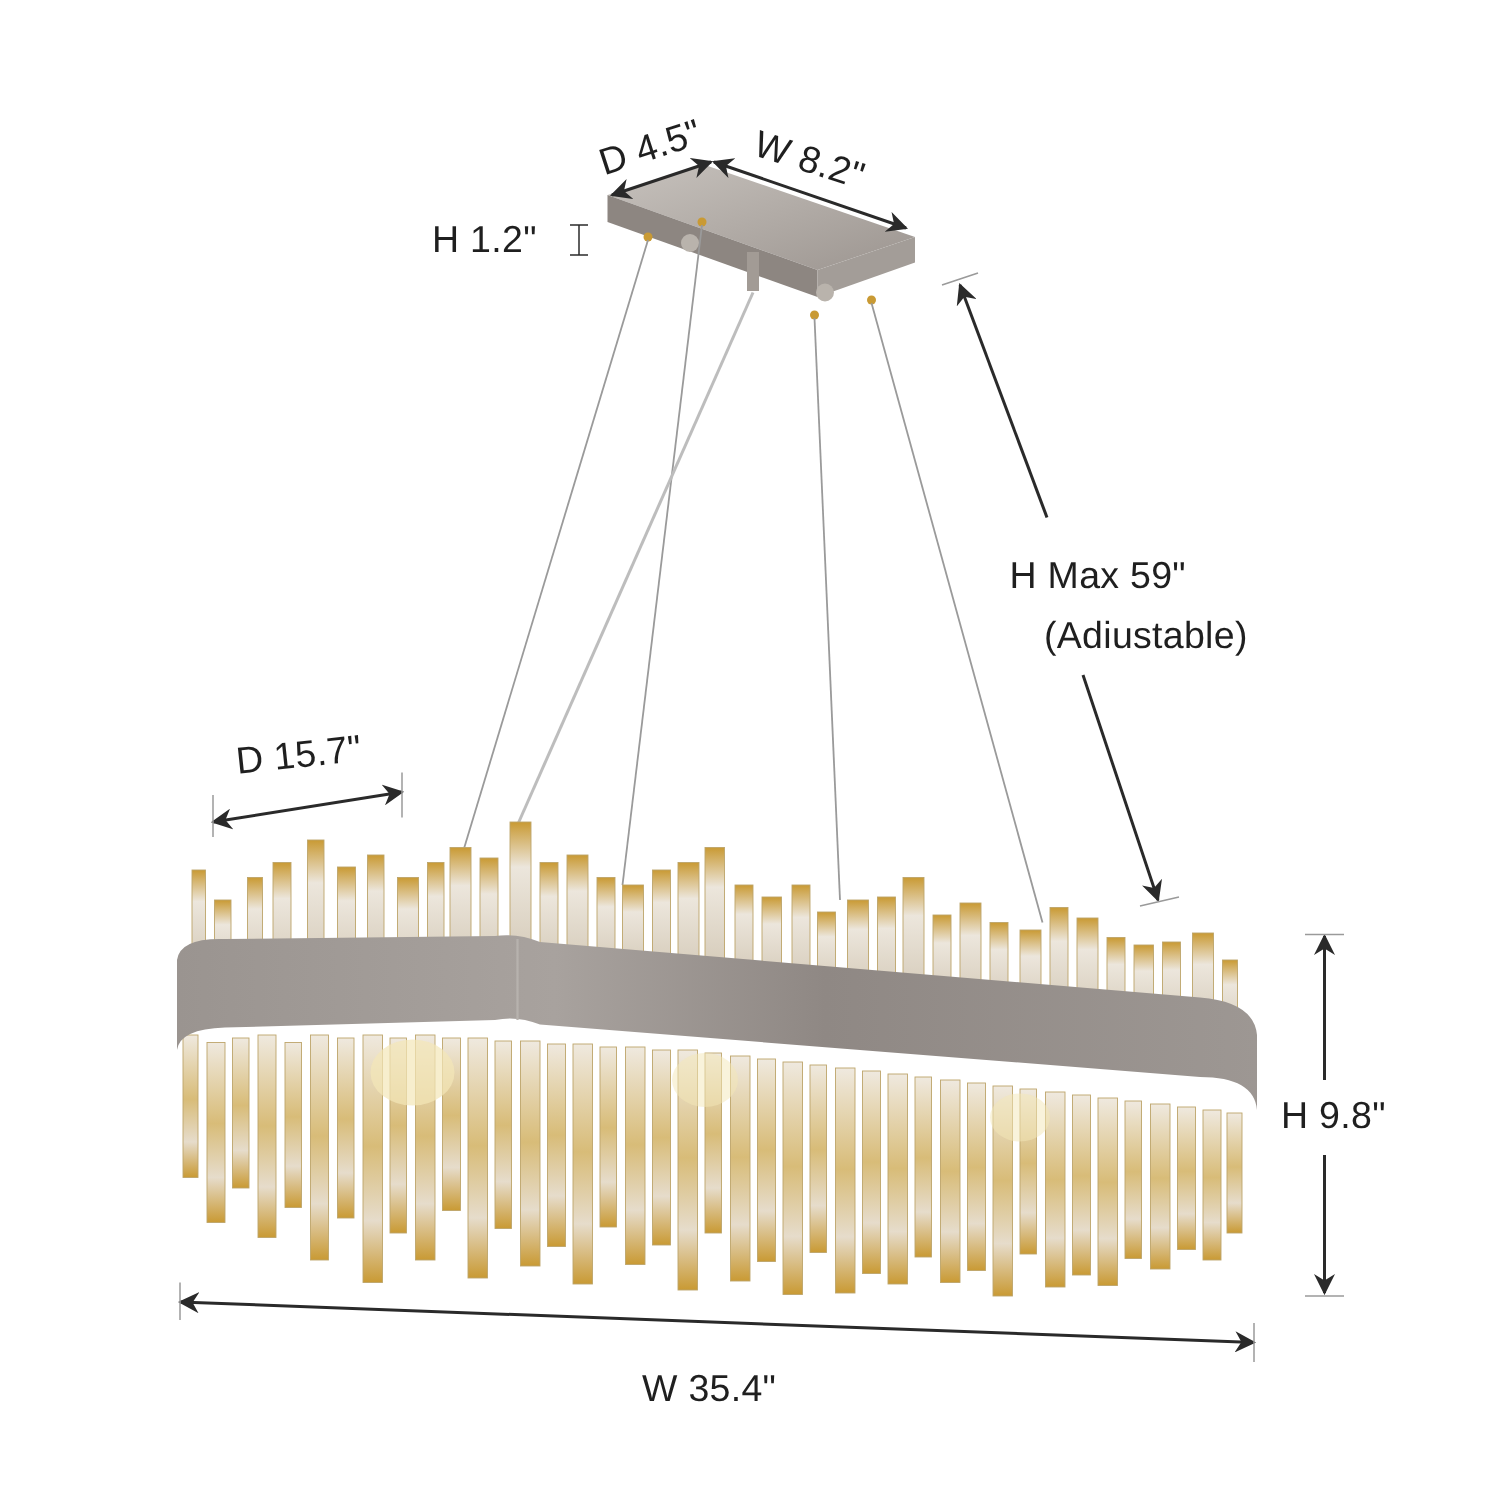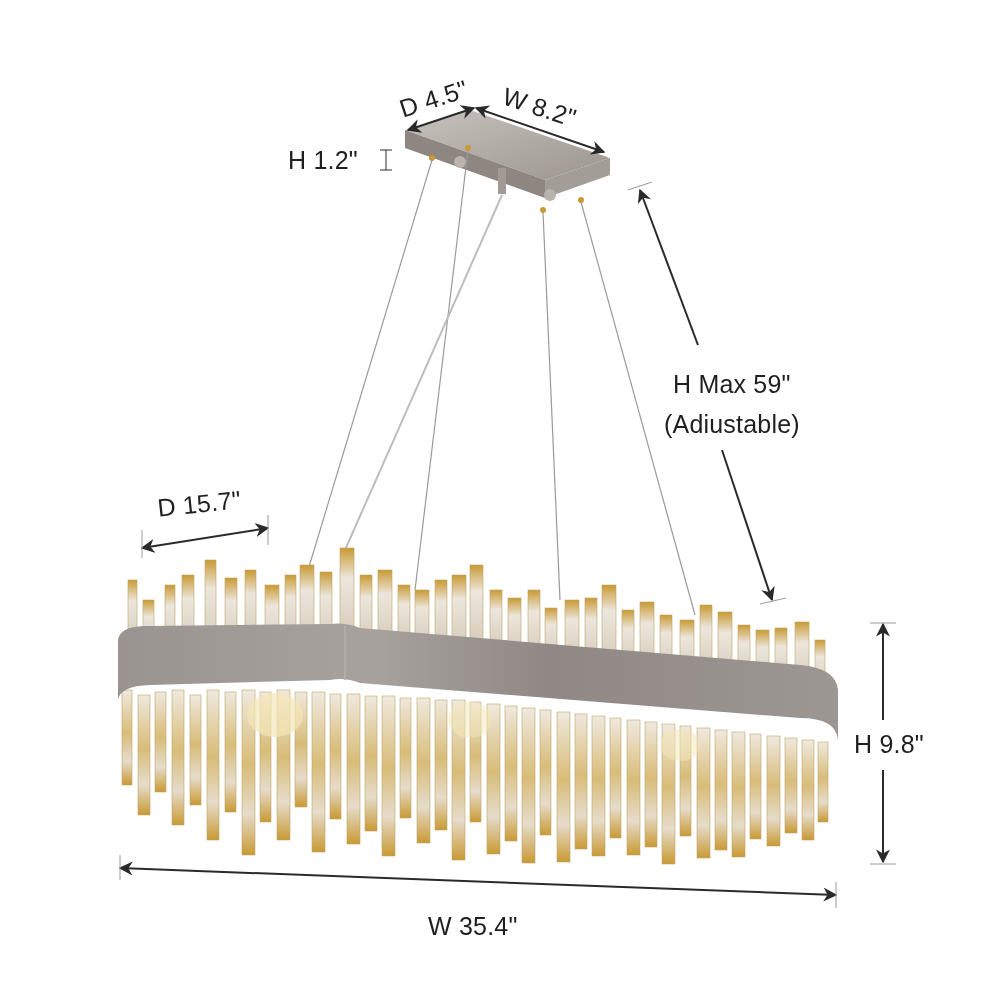--- a/index.html
+++ b/index.html
@@ -188,17 +188,17 @@
       <line x1="120" y1="868" x2="836" y2="895" marker-start="url(#arr)" marker-end="url(#arr)"></line>
       <line x1="120" y1="855" x2="120" y2="880" stroke-width="1" stroke="#9a9a9a"></line>
       <line x1="836" y1="882" x2="836" y2="908" stroke-width="1" stroke="#9a9a9a"></line>
     </g>
   </svg>
 
   <div class="label rot" style="left:396px; top:96px; transform:rotate(-18deg);">D 4.5"</div>
   <div class="label rot" style="left:508px; top:82px; transform:rotate(18deg);">W 8.2"</div>
   <div class="label" style="left:288px; top:146px;">H 1.2"</div>
   <div class="label" style="left:673px; top:370px;">H Max 59"</div>
-  <div class="label" style="left:664px; top:410px;">(Adiustable)</div>
+  <div class="label" style="left:696px; top:410px;">(Adiustable)</div>
   <div class="label rot" style="left:156px; top:494px; transform:rotate(-6deg);">D 15.7"</div>
   <div class="label" style="left:854px; top:730px;">H 9.8"</div>
   <div class="label" style="left:428px; top:912px;">W 35.4"</div>
 </div>
 
 </body></html>

